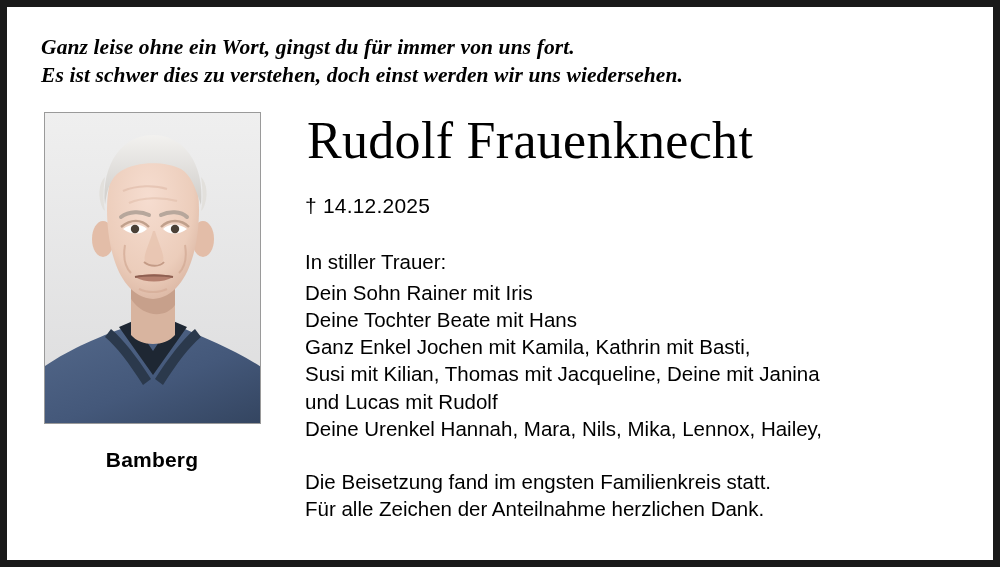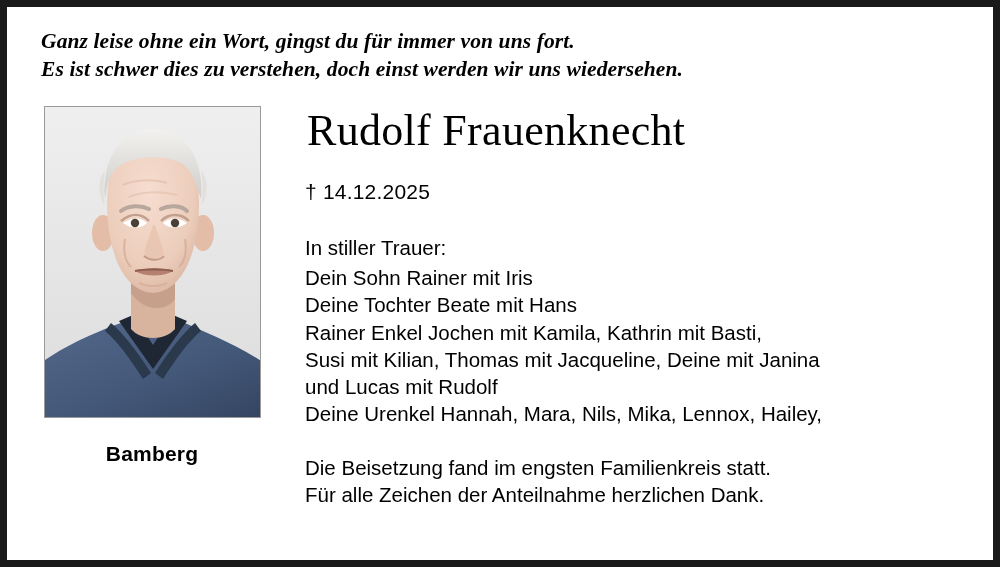--- a/index.html
+++ b/index.html
@@ -14,21 +14,21 @@
     color: #000000;
     overflow: hidden;
   }
   .obituary {
     position: relative;
     box-sizing: border-box;
     width: 1000px;
     height: 567px;
     background: #ffffff;
     border: 7px solid #1a1a1a;
-    padding: 16px 34px 0 34px;
+    padding: 22px 34px 0 34px;
   }
   .verse {
     font-family: "Liberation Serif", serif;
     font-weight: bold;
     font-style: italic;
     font-size: 21.5px;
     line-height: 1.32;
     letter-spacing: 0.1px;
     margin: 4px 0 0 0;
   }
@@ -68,21 +68,21 @@
   }
   .text-col {
     flex: 1 1 auto;
     padding-left: 42px;
     padding-top: 2px;
     min-width: 0;
   }
   .name {
     font-family: "Liberation Serif", serif;
     font-weight: normal;
-    font-size: 44px;
+    font-size: 52px;
     line-height: 1.05;
     letter-spacing: 0.3px;
     white-space: nowrap;
     margin: 0 0 0 2px;
   }
   .dates {
     display: flex;
     justify-content: space-between;
     align-items: baseline;
     font-size: 21px;
@@ -199,21 +199,21 @@
 
       <div class="dates">
         <span class="death">† 14.12.2025</span>
       </div>
 
       <div class="mourn">
         <div class="lead">In stiller Trauer:</div>
         <div id="mourner-lines">
             <div class="line"><span>Dein Sohn </span><b>Rainer</b><span> mit </span><b>Iris</b></div>
             <div class="line"><span>Deine Tochter </span><b>Beate</b><span> mit </span><b>Hans</b></div>
-            <div class="line"><span>Rainer Enkel </span><b>Jochen</b><span> mit </span><b>Kamila</b><span>, </span><b>Kathrin</b><span> mit </span><b>Basti</b><span>,</span></div>
+            <div class="line"><span>Ganz Enkel </span><b>Jochen</b><span> mit </span><b>Kamila</b><span>, </span><b>Kathrin</b><span> mit </span><b>Basti</b><span>,</span></div>
             <div class="line"><b>Susi</b><span> mit </span><b>Kilian</b><span>, </span><b>Thomas</b><span> mit </span><b>Jacqueline</b><span>, </span><b>Deine</b><span> mit </span><b>Janina</b></div>
             <div class="line"><span>und </span><b>Lucas</b><span> mit </span><b>Rudolf</b></div>
             <div class="line"><span>Deine Urenkel </span><b>Hannah</b><span>, </span><b>Mara</b><span>, </span><b>Nils</b><span>, </span><b>Mika</b><span>, </span><b>Lennox</b><span>, </span><b>Hailey</b><span>,</span></div>
           </div>
       </div>
 
       <div class="closing">
         <div>Die Beisetzung fand im engsten Familienkreis statt.</div>
         <div>Für alle Zeichen der Anteilnahme herzlichen Dank.</div>
       </div>

